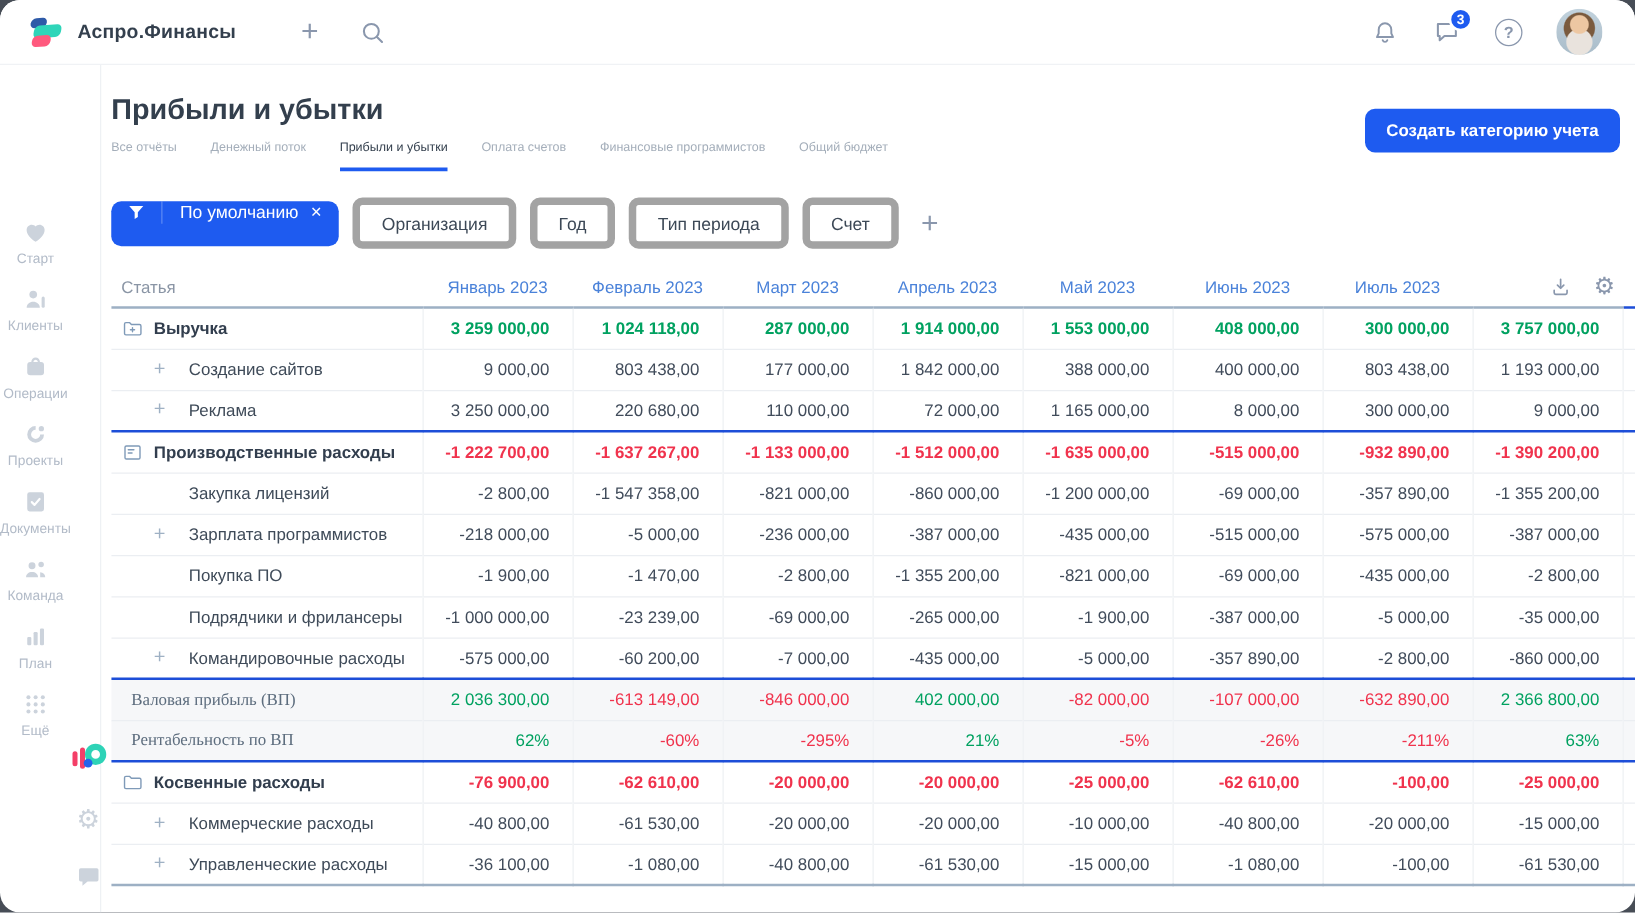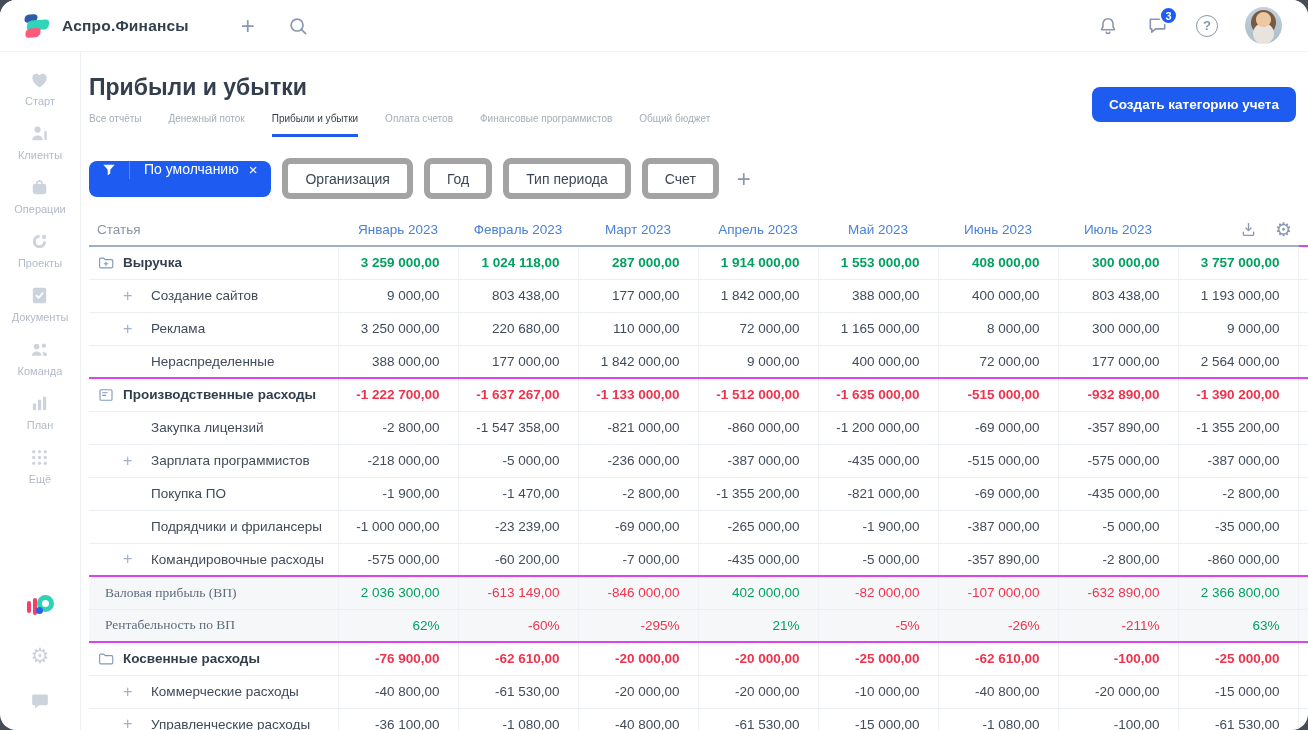--- a/index.html
+++ b/index.html
@@ -44,21 +44,21 @@
     background:
       radial-gradient(circle at 50% 34%, #edc7a2 0 7px, rgba(237,199,162,0) 8px),
       radial-gradient(circle at 50% 72%, #e9e3dd 0 10px, rgba(233,227,221,0) 11px),
       radial-gradient(circle at 50% 42%, #7a5a3e 0 12px, rgba(122,90,62,0) 13px),
       linear-gradient(180deg,#c2d2dd 0%, #a9bcc9 100%);
   }
   
   .body-row { flex:1; display:flex; min-height:0; }
   .sidebar {
     width:81px; flex:0 0 81px; border-right:1px solid #eef1f4;
-    display:flex; flex-direction:column; align-items:center; padding:16px 0 18px;
+    display:flex; flex-direction:row; align-items:center; padding:16px 0 18px;
   }
   .side-item { display:flex; flex-direction:column; align-items:center; gap:4px; margin-bottom:15px; cursor:pointer; }
   .side-item .lbl { font-size:11px; color:#b2bbc8; }
   .side-bottom { margin-top:auto; display:flex; flex-direction:column; align-items:center; gap:24px; }
   .mini-logo { width:28px; height:28px; position:relative; }
   .mini-logo .bar1 { position:absolute; left:1px; top:8px; width:4px; height:12px; border-radius:2px; background:#f43f68; }
   .mini-logo .bar2 { position:absolute; left:7px; top:5px; width:4px; height:17px; border-radius:2px; background:#f43f68; }
   .mini-logo .ring { position:absolute; right:0; top:2px; width:17px; height:17px; border:5px solid #2ed3b7; border-radius:50%; }
   .mini-logo .dot  { position:absolute; right:11px; top:14px; width:7px; height:7px; border-radius:50%; background:#2563eb; }
   .gear-glyph { font-size:21px; color:#ccd3dc; line-height:1; cursor:pointer; }
@@ -92,21 +92,21 @@
   th, td { height:33px; font-size:13.5px; vertical-align:middle; }
   thead th { font-weight:400; border-bottom:2px solid #9db0c4; }
   th.h-article { text-align:left; color:#8a95a5; padding-left:8px; }
   th.h-month { text-align:center; color:#4a82d9; }
   th.h-icons { }
   .h-icons-inner { display:flex; justify-content:flex-end; align-items:center; gap:17px; padding-right:6px; }
   .h-icons-inner .gear-glyph { color:#8a97ad; font-size:19px; }
   td.value { text-align:right; padding-right:18px; color:#414c5b; border-left:1px solid #eef1f4; white-space:nowrap; }
   td.filler { border-left:1px solid #eef1f4; }
   tr.row { border-top:1px solid #ebeef2; }
-  tr.row.group, tr.row.summary-first { border-top:2px solid #d946ef; }
+  tr.row.group, tr.row.summary-first { border-top:2px solid #1d4ed8; }
   tr.row.last { border-bottom:2px solid #9db0c4; }
   tr.group td { font-weight:700; }
   tr.group td.label-cell { color:#323e4e; }
   tr.summary { background:#f6f7f9; }
   tr.summary td.label-cell { color:#5d6d7e; }
   td.label-cell { text-align:left; color:#3f4b59; white-space:nowrap; overflow:hidden; }
   .lc-group { display:flex; align-items:center; gap:8px; padding-left:8px; }
   .lc-child { display:flex; align-items:center; padding-left:34px; }
   .lc-summary { padding-left:16px;font-family:Liberation Serif, serif; }
   .expander { display:inline-block; width:28px; color:#9fb1c4; font-size:16px; font-weight:400; cursor:pointer; }
@@ -378,37 +378,20 @@
                 <td class="value">3 250 000,00</td>
                 <td class="value">220 680,00</td>
                 <td class="value">110 000,00</td>
                 <td class="value">72 000,00</td>
                 <td class="value">1 165 000,00</td>
                 <td class="value">8 000,00</td>
                 <td class="value">300 000,00</td>
                 <td class="value">9 000,00</td>
                 <td class="filler"></td>
               </tr>
-              <tr class="row child">
-                <td class="label-cell">
-                  <span class="lc-child">
-                    <span class="expander"></span>
-                    <span>Нераспределенные</span>
-                  </span>
-                </td>
-                <td class="value">388 000,00</td>
-                <td class="value">177 000,00</td>
-                <td class="value">1 842 000,00</td>
-                <td class="value">9 000,00</td>
-                <td class="value">400 000,00</td>
-                <td class="value">72 000,00</td>
-                <td class="value">177 000,00</td>
-                <td class="value">2 564 000,00</td>
-                <td class="filler"></td>
-              </tr>
               <tr class="row group">
                 <td class="label-cell">
                   <span class="lc-group">
                     <span>
                       <svg class="ic" width="18" height="18" viewBox="0 0 24 24" fill="none" stroke="#7f9ab8" stroke-width="1.5" stroke-linecap="round" stroke-linejoin="round">
                         <rect x="4" y="5" width="16" height="14" rx="1.5"></rect>
                         <path d="M7.5 9h6M7.5 12.5h4"></path>
                       </svg>
                     </span>
                     <span>Производственные расходы</span>

